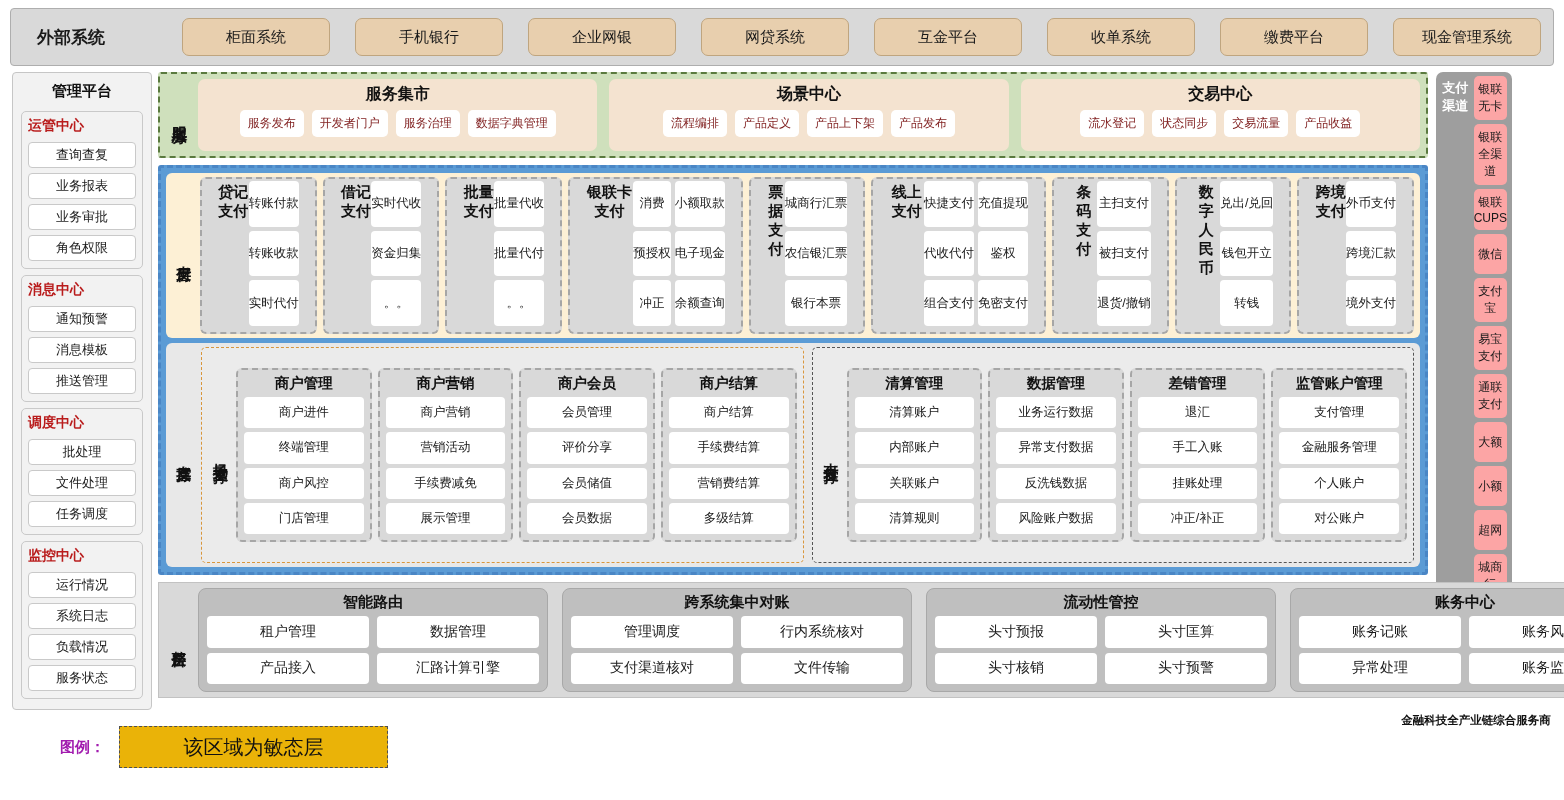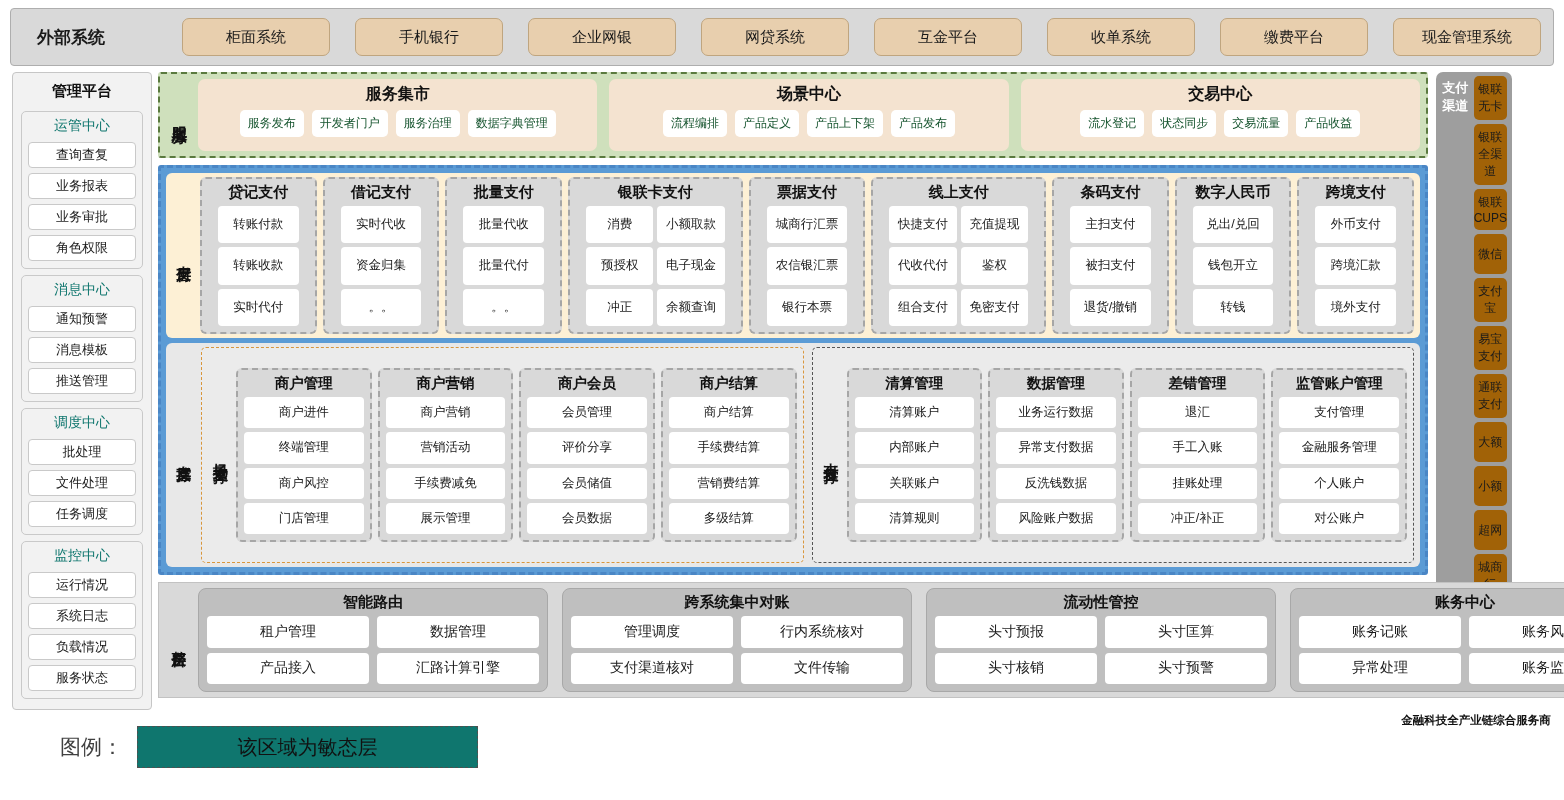--- a/index.html
+++ b/index.html
@@ -33,35 +33,35 @@
   .mgmt {
     position: absolute; left: 12px; top: 72px; width: 140px; height: 638px;
     background: #f2f2f2; border: 1px solid #c6c6c6; border-radius: 4px;
     padding: 6px 8px; display: flex; flex-direction: column; gap: 6px;
   }
   .mgmt-title { font-size: 15px; font-weight: bold; text-align: center; color: #111; padding: 3px 0 4px; }
   .mgmt-group {
     background: #f2f2f2; border: 1px solid #c9c9c9; border-radius: 5px;
     padding: 4px 6px 7px; display: flex; flex-direction: column; gap: 5px;
   }
-  .mgmt-group-title { font-size: 14px; font-weight: normal; text-align: center; color: #0f766e; padding: 1px 0 2px; }
+  .mgmt-group-title { font-size: 14px; font-weight: bold; text-align: left; color: #b91c1c; padding: 1px 0 2px; }
   .mgmt-item {
     background: #ffffff; border: 1px solid #c9c9c9; border-radius: 4px;
     font-size: 13px; color: #1a1a1a; text-align: center; padding: 3px 0;
   }
 
   
   .chan {
     position: absolute; left: 1436px; top: 72px; width: 76px; height: 626px;
     background: #9e9e9e; border-radius: 7px;
     padding: 4px 5px; display: flex; flex-direction: row; gap: 4px;
   }
   .chan-title { font-size: 13px; font-weight: bold; color: #ffffff; text-align: center; padding: 3px 0 4px; }
   .chan-item {
-    background: #a16207; border-radius: 5px; font-size: 12px; color: #1a1a1a;
+    background: #fca5a5; border-radius: 5px; font-size: 12px; color: #1a1a1a;
     text-align: center; padding: 5px 0; flex: 1 1 0;
     display: flex; align-items: center; justify-content: center;
   }
 
   
   .svc-layer {
     position: absolute; left: 158px; top: 72px; width: 1270px; height: 86px;
     background: #cfe0bc; border: 2px dashed #5a7a3f; border-radius: 3px;
     display: flex; align-items: stretch; padding: 5px 6px; gap: 6px;
   }
@@ -71,40 +71,40 @@
     writing-mode: vertical-rl; text-orientation: upright; letter-spacing: 1px;
   }
   .svc-groups { flex: 1; display: flex; gap: 12px; }
   .svc-card {
     flex: 1 1 0; background: #f4e3d0; border-radius: 7px;
     padding: 3px 8px 6px; display: flex; flex-direction: column;
   }
   .svc-card-title { font-size: 16px; font-weight: bold; text-align: center; color: #111; padding: 2px 0 5px; }
   .svc-chips { display: flex; gap: 8px; justify-content: center; }
   .svc-chip {
-    background: #ffffff; border-radius: 5px; font-size: 12px; color: #14532d;
+    background: #ffffff; border-radius: 5px; font-size: 12px; color: #7f1d1d;
     padding: 5px 8px; white-space: nowrap;
   }
 
   
   .stable {
     position: absolute; left: 158px; top: 165px; width: 1270px; height: 410px;
     background: #5b9bd5; border: 3px dashed #4a86c5; border-radius: 3px;
     padding: 5px; display: flex; flex-direction: column; gap: 5px;
   }
 
   
   .pay-layer {
     background: #fdf0d5; border-radius: 6px; height: 165px;
     display: flex; align-items: stretch; padding: 4px 6px; gap: 4px;
   }
   .pay-groups { flex: 1; display: flex; gap: 6px; }
   .pay-col {
     background: #d9d9d9; border: 2px dashed #a6a6a6; border-radius: 6px;
-    padding: 2px 16px 6px; display: flex; flex-direction: column;
+    padding: 2px 16px 6px; display: flex; 
   }
   .pay-col.w1 { flex: 1 1 0; }
   .pay-col.w2 { flex: 1.72 1 0; }
   .pay-col-title { font-size: 15px; font-weight: bold; text-align: center; color: #111; padding: 2px 0 4px; }
   .pay-items { flex: 1; display: grid; gap: 4px; }
   .pay-items.c1 { grid-template-columns: 1fr; }
   .pay-items.c2 { grid-template-columns: 1fr 1fr; }
   .pay-item {
     background: #ffffff; border-radius: 4px; font-size: 12.5px; color: #1a1a1a;
     display: flex; align-items: center; justify-content: center; white-space: nowrap;
@@ -153,26 +153,26 @@
   }
   .integ-title { font-size: 15px; font-weight: bold; text-align: center; color: #111; padding: 2px 0 4px; }
   .integ-grid { flex: 1; display: grid; grid-template-columns: 1fr 1fr; gap: 5px 8px; }
   .integ-item {
     background: #ffffff; border-radius: 4px; font-size: 14px; color: #1a1a1a;
     display: flex; align-items: center; justify-content: center; white-space: nowrap;
   }
 
   
   .legend { position: absolute; left: 60px; top: 726px; display: flex; align-items: center; gap: 14px; }
-  .legend-label { font-size: 21px; color: #404040; }
+  .legend-label { font-size: 15px; color: #a21caf; font-weight: bold; }
   .legend-chip {
     height: 42px; display: flex; align-items: center; justify-content: center;
     font-size: 20px; color: #111; padding: 0 22px;
   }
-  .legend-chip.agile { background: #0f766e; border: 1.5px dashed #4f4f4f; width: 341px; }
+  .legend-chip.agile { background: #eab308; border: 1.5px dashed #4f4f4f; width: 269px; }
 
   
   .logo { position: absolute; left: 1388px; top: 708px; width: 176px; height: 86px; }
   .logo-row { display: flex; align-items: center; gap: 4px; }
   .logo-mark { width: 58px; height: 42px; }
   .logo-txt { display: flex; flex-direction: column; line-height: 1; }
   .logo-en { font-size: 26px; font-weight: bold; color: #c8102e; letter-spacing: 0px; font-style: italic; }
   .logo-cn { font-size: 21px; font-weight: bold; color: #c8102e; letter-spacing: 1px; margin-top: 2px; }
   .logo-tag { font-size: 11.5px; font-weight: bold; color: #111; text-align: center; margin-top: 5px; letter-spacing: 0px; }
 </style>

